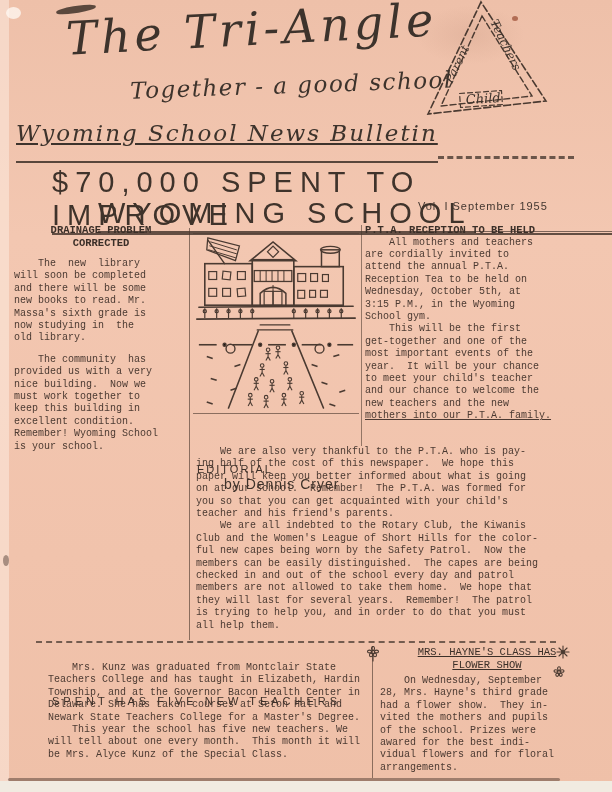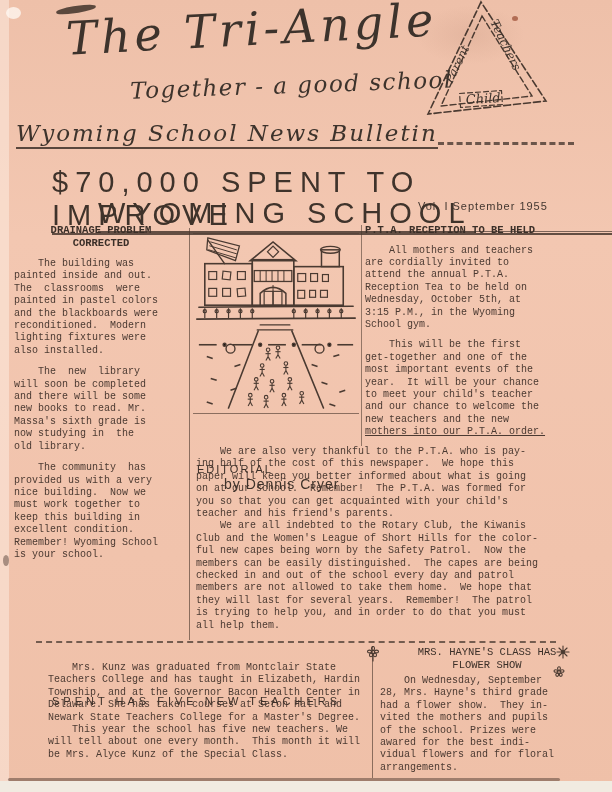--- a/index.html
+++ b/index.html
@@ -20,21 +20,21 @@
   .speck-w{position:absolute;left:6px;top:7px;width:15px;height:12px;background:rgba(255,250,244,.75);border-radius:50%;}
   .speck-r{position:absolute;left:512px;top:16px;width:6px;height:5px;background:#a2573f;border-radius:50%;opacity:.8;}
   .stain-tr{position:absolute;left:415px;top:5px;width:110px;height:60px;background:radial-gradient(ellipse at center,rgba(150,100,80,.12),rgba(150,100,80,0) 70%);}
   .speck-l2{position:absolute;left:3px;top:555px;width:6px;height:11px;background:rgba(70,50,42,.45);border-radius:50%;}
 
   
   .masthead-title{position:absolute;left:66px;top:2px;font-size:46px;letter-spacing:4px;transform:rotate(-3deg);}
   .logo{position:absolute;left:424px;top:0;}
   .tagline{position:absolute;left:130px;top:72px;font-size:23px;letter-spacing:1.5px;transform:rotate(-2deg);}
   .banner-row{position:absolute;left:16px;top:120px;right:38px;display:flex;align-items:flex-end;}
-  .banner{font-size:23px;letter-spacing:2px;border-bottom:2px solid rgba(62,48,40,.85);padding-bottom:1px;}
+  .banner{font-size:23px;letter-spacing:2px;border-bottom:2px solid rgba(62,48,40,.85);padding-bottom:15px;text-decoration:underline;}
   .banner-ext{flex:1;border-bottom:3px dashed rgba(62,48,40,.75);height:1px;margin-bottom:4px;}
   .issue{position:absolute;left:418px;top:152px;font-size:11px;letter-spacing:1px;color:#433730;}
 
   
   .hl{position:absolute;right:0;display:flex;align-items:flex-end;
       font-family:"Liberation Sans",sans-serif;color:#3f332b;}
   .hl-text{font-size:29px;letter-spacing:7px;border-bottom:2px solid rgba(62,48,40,.8);padding:0 4px 1px 0;}
   .hl-rule{flex:1;border-bottom:1.5px solid rgba(62,48,40,.65);height:1px;margin-bottom:1px;}
   .hl1{left:52px;top:166px;}
   .hl2{left:98px;top:197px;}
@@ -47,31 +47,31 @@
   .box-bottom{position:absolute;left:193px;top:413px;width:166px;height:1px;background:rgba(70,52,42,.6);}
   .hr-dashed{position:absolute;left:36px;top:641px;width:520px;border-top:2px dashed rgba(62,48,40,.7);}
 
   
   .t-par{font-size:10px;line-height:12.4px;color:rgba(66,51,43,.95);}
   .col-head{font-size:10.5px;line-height:12.5px;color:#3b2f28;font-weight:bold;}
   .col-left{position:absolute;left:14px;top:224px;width:174px;}
   .col-left .t-par{margin-top:9px;}
   .col-left .col-head{text-align:center;}
   .col-right{position:absolute;left:365px;top:224px;width:228px;}
-  .col-right .t-par{margin-top:8px;}
+  .col-right .t-par{}
   .u{text-decoration:underline;}
   .ed-body{position:absolute;left:196px;top:446px;width:410px;}
   .center-art{position:absolute;left:194px;top:234px;width:164px;height:178px;}
   .ed-label{position:absolute;left:197px;top:415px;font-size:11px;letter-spacing:2px;color:#3b2f28;}
   .ed-byline{position:absolute;left:224px;top:428px;font-size:14px;letter-spacing:1px;color:#3f332b;}
 
   
   .bt-left-title{position:absolute;left:52px;top:647px;font-size:11px;letter-spacing:4px;color:#3b2f28;}
   .bt-left-body{position:absolute;left:48px;top:662px;width:324px;}
-  .bt-right-title{position:absolute;left:378px;top:646px;width:218px;text-align:center;font-size:10.5px;line-height:12.5px;color:#3b2f28;}
+  .bt-right-title{position:absolute;left:378px;top:646px;width:218px;text-align:center;font-size:10.5px;line-height:12.5px;color:#3b2f28;text-decoration:underline;}
   .bt-right-body{position:absolute;left:380px;top:675px;width:224px;}
   .flower{position:absolute;width:14px;height:16px;}
   .f1{left:366px;top:646px;}
   .f2{left:556px;top:645px;}
   .f3{left:552px;top:666px;}
 
   svg .ink{stroke:#4a3a31;fill:none;stroke-linecap:round;}
   svg text{font-family:"DejaVu Serif",serif;font-style:italic;fill:#3d332c;}
 </style>
 </head>
@@ -120,28 +120,20 @@
   <div class="v1"></div>
   <div class="v2"></div>
   <div class="v3"></div>
   <div class="box-top"></div>
   <div class="box-bottom"></div>
   <div class="hr-dashed"></div>
 
   <div class="col-left">
     <div class="col-head pre">DRAINAGE PROBLEM
 CORRECTED</div>
-    <div class="t-par pre">    The building was
-painted inside and out.
-The  classrooms  were
-painted in pastel colors
-and the blackboards were
-reconditioned.  Modern
-lighting fixtures were
-also installed.</div>
     <div class="t-par pre">    The  new  library
 will soon be completed
 and there will be some
 new books to read. Mr.
 Massa's sixth grade is
 now studying in  the
 old library.</div>
     <div class="t-par pre">    The community  has
 provided us with a very
 nice building.  Now we
@@ -287,21 +279,21 @@
 Reception Tea to be held on
 Wednesday, October 5th, at
 3:15 P.M., in the Wyoming
 School gym.</div>
     <div class="t-par pre"><span>    This will be the first
 get-together and one of the
 most important events of the
 year.  It will be your chance
 to meet your child's teacher
 and our chance to welcome the
-new teachers and the new</span><br><span class="u">mothers into our P.T.A. order.</span></div>
+new teachers and the new</span><br><span class="u">mothers into our P.T.A. family.</span></div>
   </div>
 
   <div class="ed-body">
     <div class="t-par pre">    We are also very thankful to the P.T.A. who is pay-
 ing half of the cost of this newspaper.  We hope this
 paper will keep you better informed about what is going
 on at our school.  Remember!  The P.T.A. was formed for
 you so that you can get acquainted with your child's
 teacher and his friend's parents.</div>
     <div class="t-par pre">    We are all indebted to the Rotary Club, the Kiwanis

